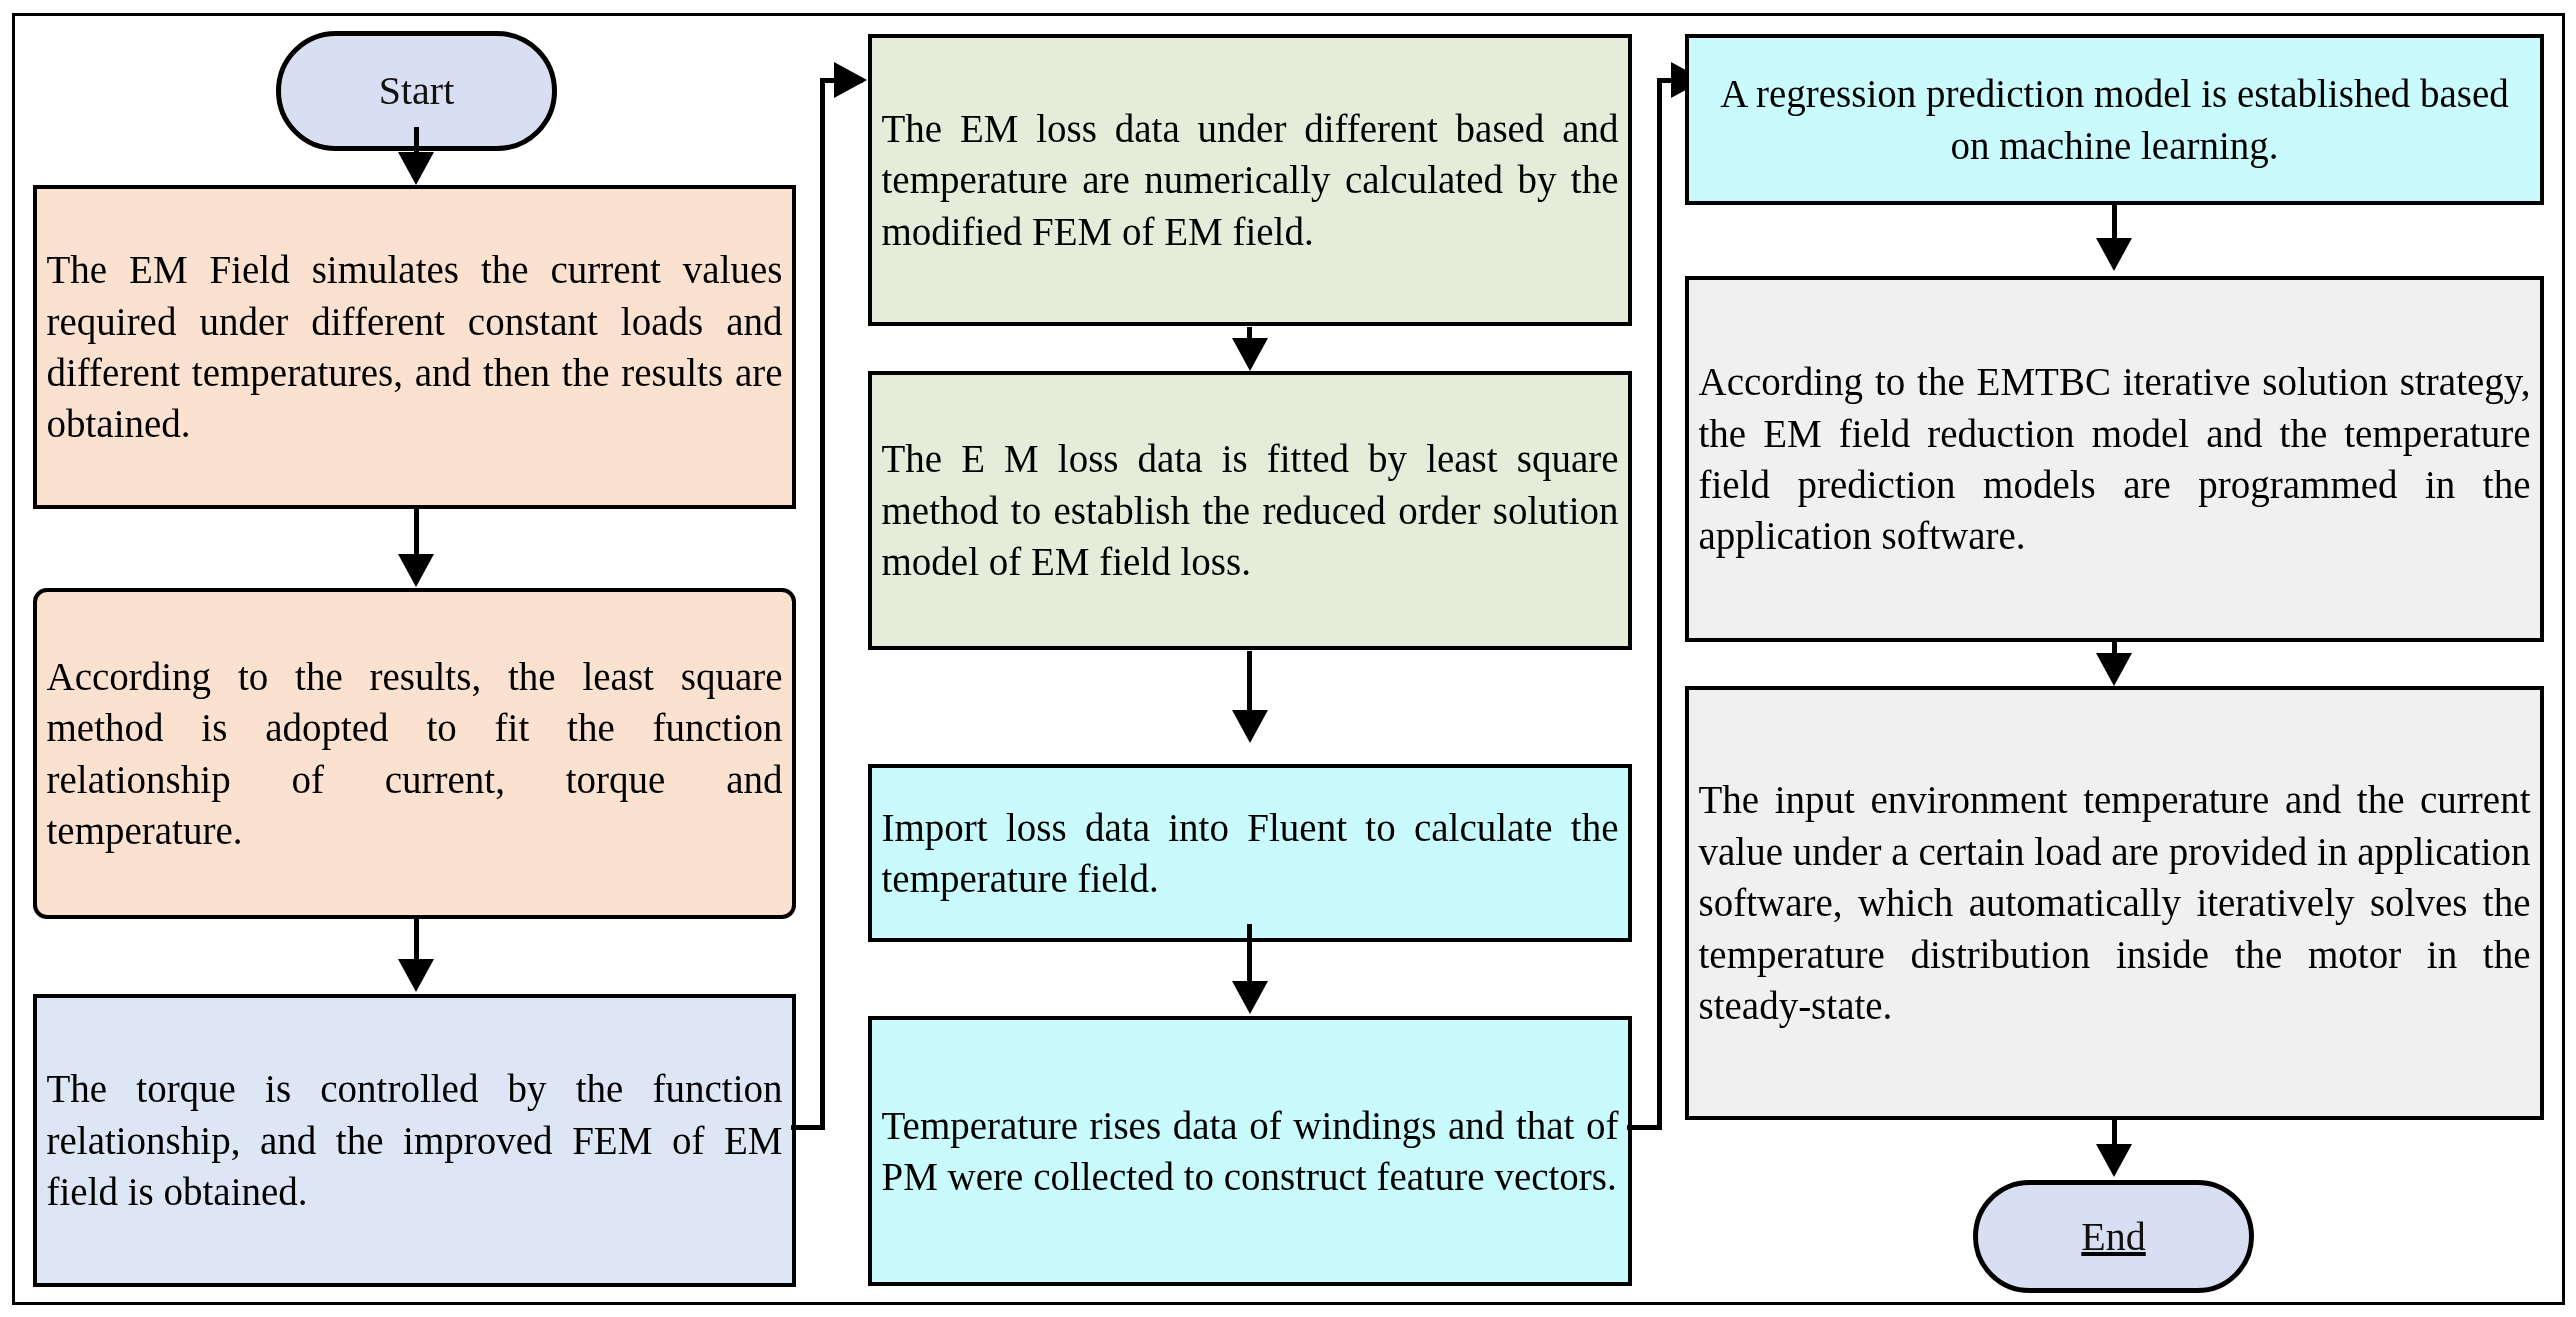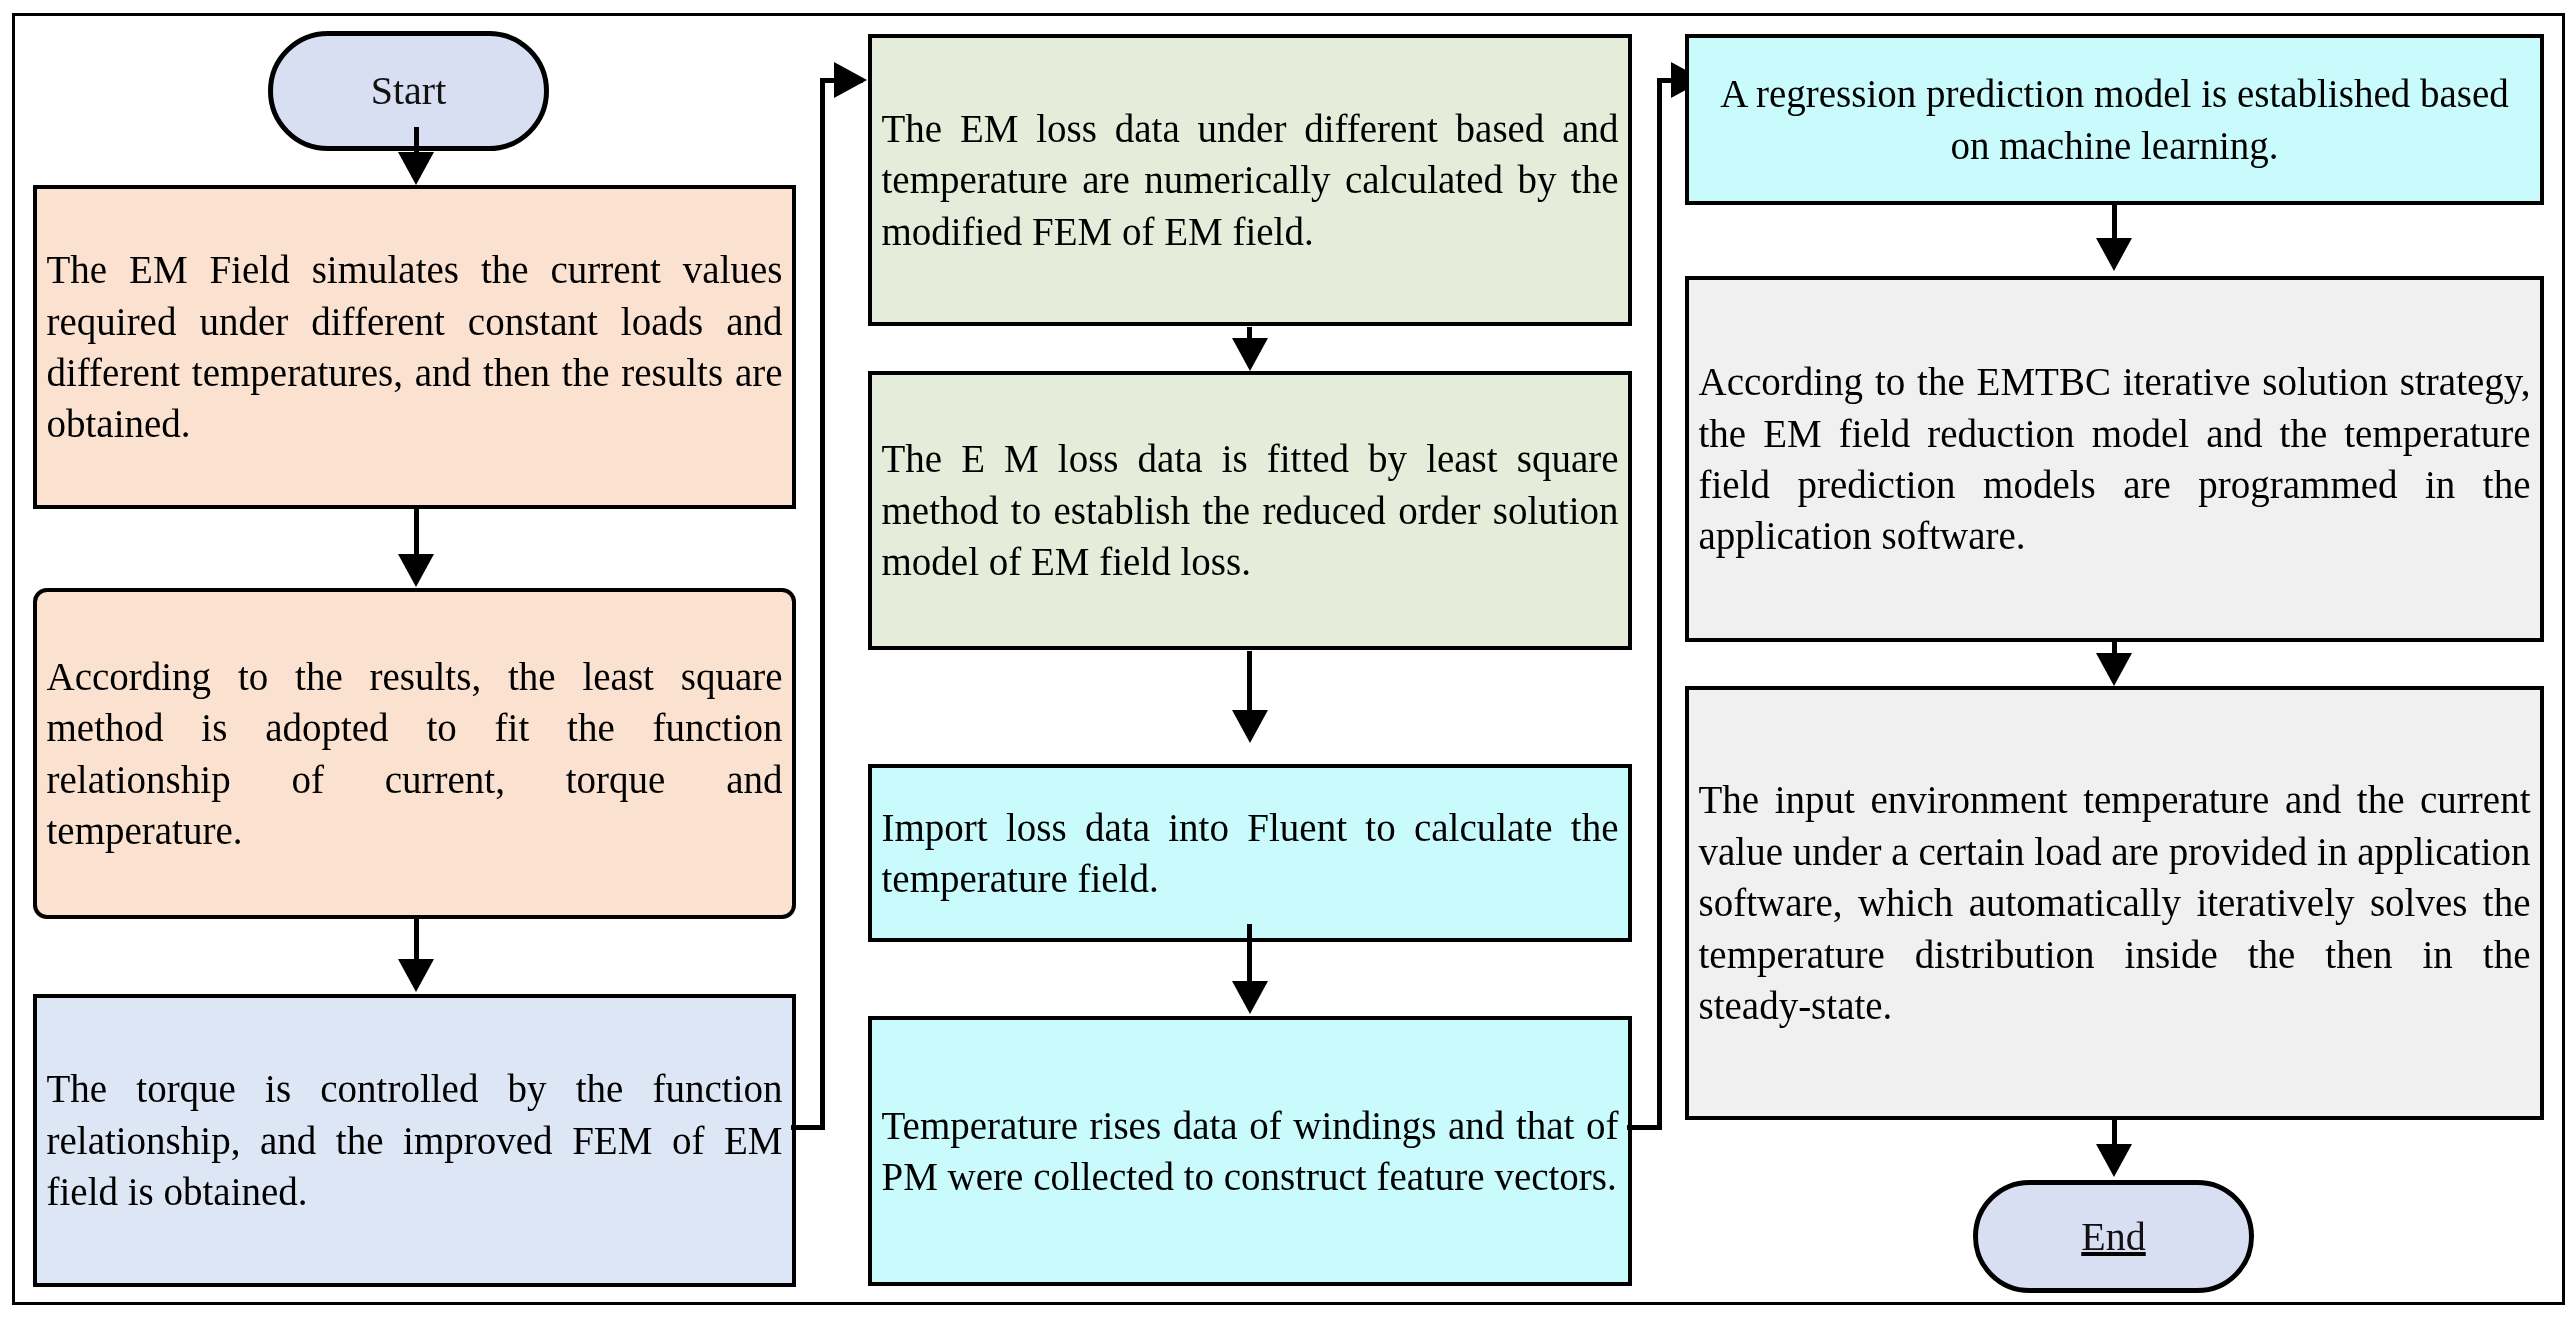--- a/index.html
+++ b/index.html
@@ -95,21 +95,21 @@
     border-left: 33px solid #000000;
   }
 </style>
 </head>
 <body>
 
 <div id="canvas">
 
   <div id="outer-frame"></div>
 
-  <div class="terminator" style="left:268px; top:31px; width:281px; height:120px;">
+  <div class="terminator" style="left:276px; top:31px; width:281px; height:120px;">
     <span class="txt">Start</span>
   </div>
 
   <div class="vline" style="left:414px; top:127px; height:34px;"></div>
   <div class="arrow-down" style="left:398px; top:152px;"></div>
 
   <div class="node fill-peach" style="left:33px; top:185px; width:763px; height:324px;">
     <span class="txt">The EM Field simulates the current values required under different constant loads and different temperatures, and then the results are obtained.</span>
   </div>
 
@@ -170,21 +170,21 @@
   <div class="arrow-down" style="left:2096px; top:238px;"></div>
 
   <div class="node fill-gray" style="left:1685px; top:276px; width:859px; height:366px;">
     <span class="txt">According to the EMTBC iterative solution strategy, the EM field reduction model and the temperature field prediction models are programmed in the application software.</span>
   </div>
 
   <div class="vline" style="left:2112px; top:642px; height:27px;"></div>
   <div class="arrow-down" style="left:2096px; top:653px;"></div>
 
   <div class="node fill-gray" style="left:1685px; top:686px; width:859px; height:434px;">
-    <span class="txt">The input environment temperature and the current value under a certain load are provided in application software, which automatically iteratively solves the temperature distribution inside the then in the steady-state.</span>
+    <span class="txt">The input environment temperature and the current value under a certain load are provided in application software, which automatically iteratively solves the temperature distribution inside the motor in the steady-state.</span>
   </div>
 
   <div class="vline" style="left:2112px; top:1120px; height:45px;"></div>
   <div class="arrow-down" style="left:2096px; top:1144px;"></div>
 
   <div class="terminator" style="left:1973px; top:1180px; width:281px; height:113px;text-decoration:underline;">
     <span class="txt">End</span>
   </div>
 
 </div>

